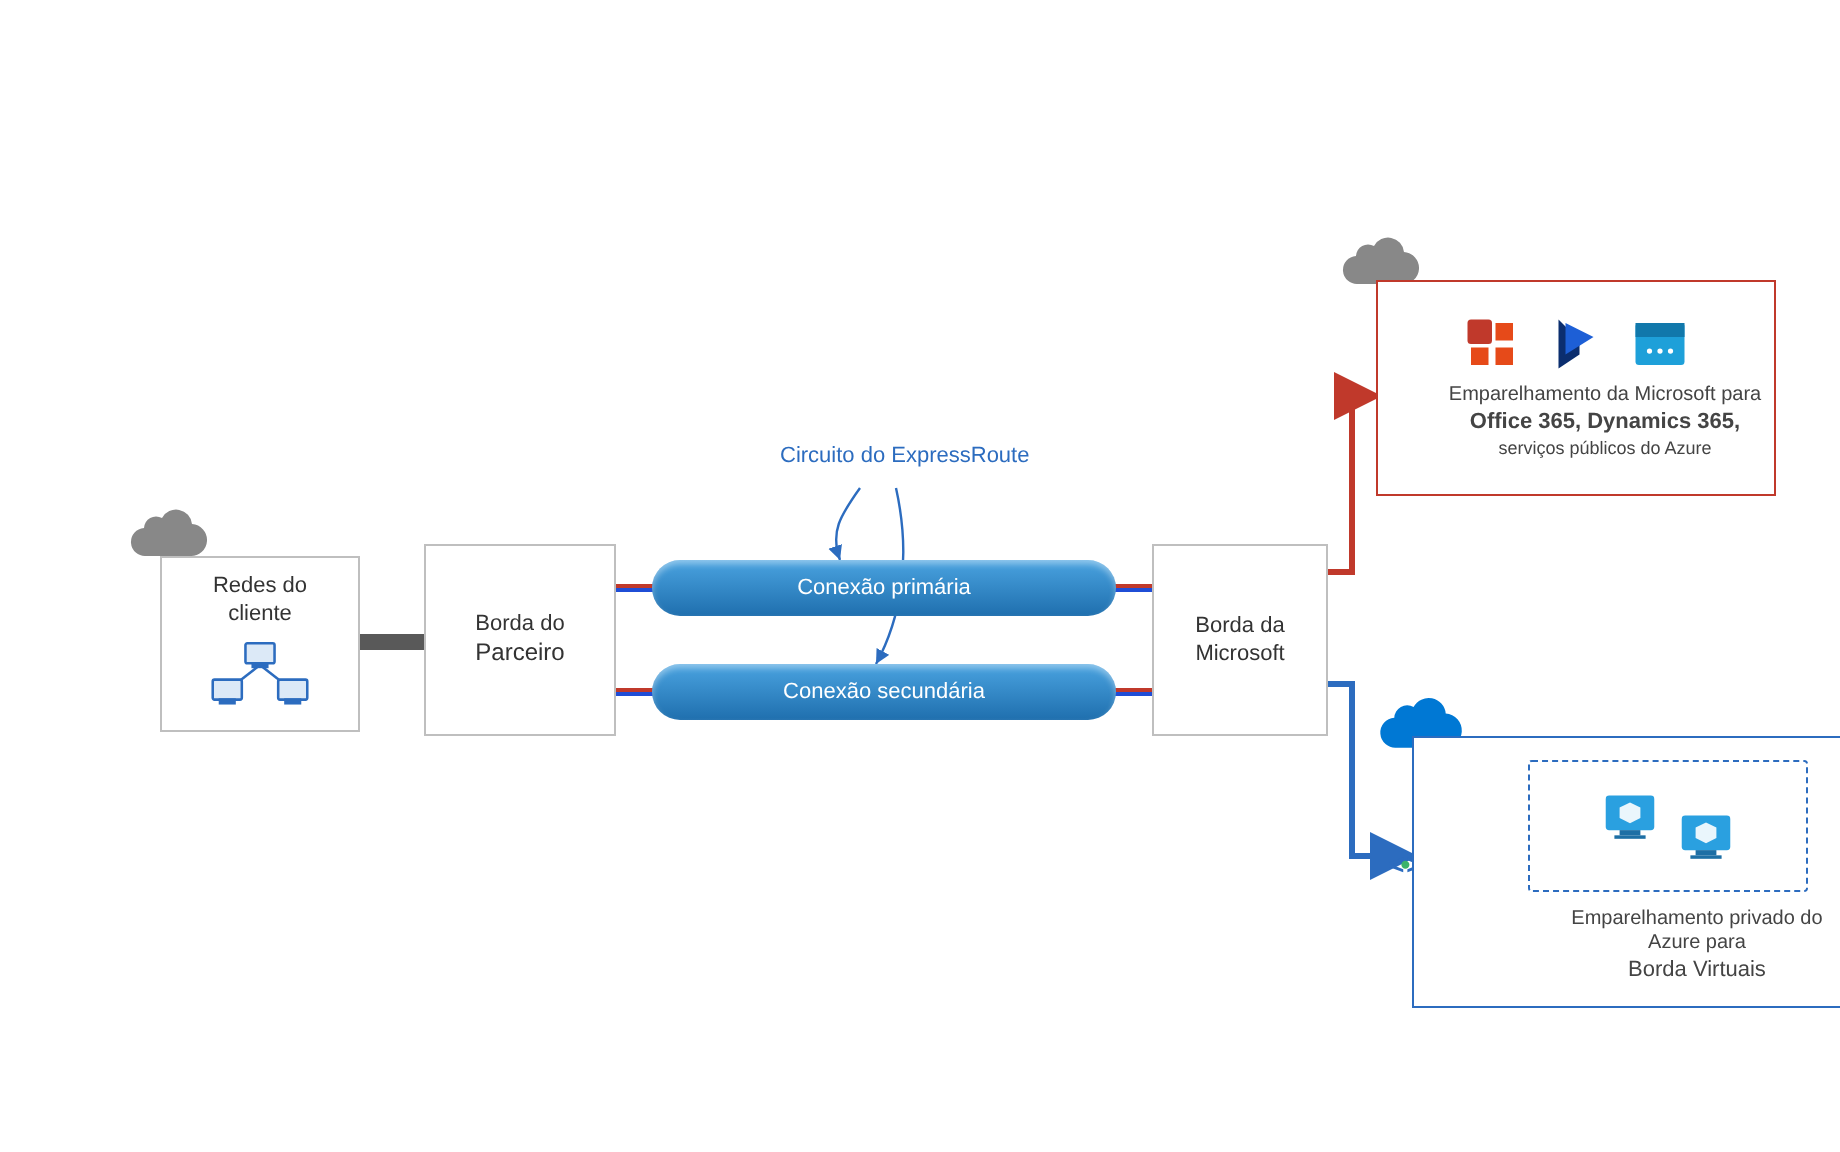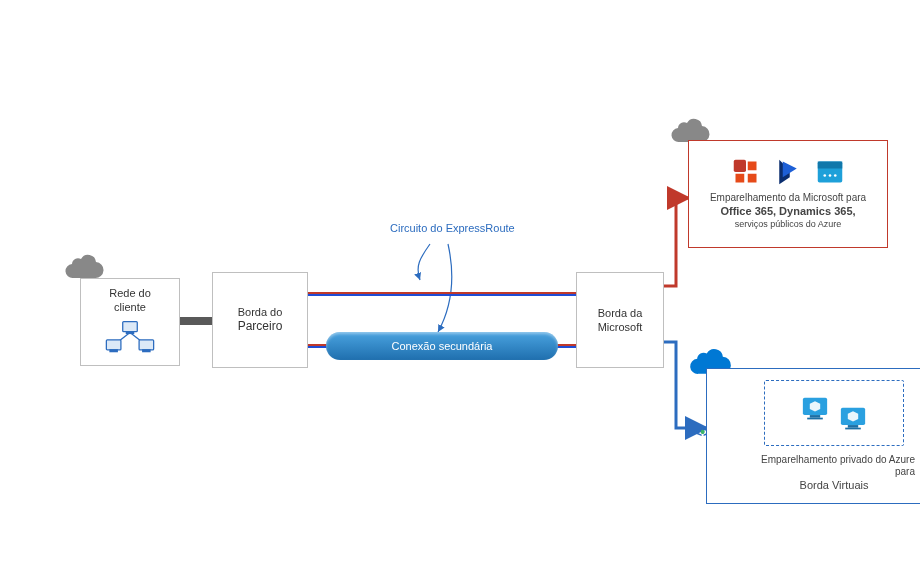--- a/index.html
+++ b/index.html
@@ -18,21 +18,21 @@
   .rail { position: absolute; height: 4px; background: linear-gradient(180deg,#c0392b 45%, #1f4dd6 55%); left: 308px; width: 268px; }
   .rail-top { top: 292px; }
   .rail-bot { top: 344px; }
   .circuit-label { position: absolute; left: 390px; top: 222px; font-size: 11px; color: #2c6cbf; }
   .conn-bar { position: absolute; height: 8px; background: #595959; left: 180px; top: 317px; width: 32px; }
   svg.overlay { position: absolute; left: 0; top: 0; width: 920px; height: 576px; pointer-events: none; }
   .cloud { position: absolute; }
   .cloud-gray svg path { fill: #888; }
   .cloud-blue svg path { fill: #0078d4; }
   .icon-row { display: flex; gap: 14px; align-items: center; justify-content: center; margin-bottom: 6px; }
-  .mini { font-size: 10px; color: #444; line-height: 1.25; text-align: right; padding: 0 6px; }
+  .mini { font-size: 10px; color: #444; line-height: 1.25; text-align: center; padding: 0 6px; margin-left: 29px; }
   .mini b { font-weight: 700; }
   .dashed-inner { border: 1.5px dashed #2c6cbf; width: 140px; height: 66px; display: flex; gap: 10px; align-items: center; justify-content: center; border-radius: 2px; margin-bottom: 8px; }
   .vm-icon { width: 28px; height: 26px; }
   .network-ic { width: 56px; height: 40px; margin-top: 4px; }
   .office-ic, .dyn-ic, .browser-ic { width: 28px; height: 28px; }
   .brackets { position: absolute; left: 694px; top: 424px; font-size: 14px; color: #2c6cbf; font-weight: bold; letter-spacing: -2px; }
   .brackets span.g { color: #3bb36a; }
 </style>
 </head>
 <body>
@@ -59,32 +59,33 @@
         <path d="M0,0 L8,4 L0,8 Z" fill="#c0392b"></path>
       </marker>
     </defs>
   </svg>
 
   <div class="circuit-label">Circuito do ExpressRoute</div>
 
   <div class="rail rail-top"></div>
   <div class="rail rail-bot"></div>
 
+  <div class="pipe pipe-top">Conexão primária</div>
   <div class="pipe pipe-bot">Conexão secundária</div>
 
   <div class="conn-bar"></div>
 
   <div class="cloud cloud-gray" style="left:62px; top:252px;">
     <svg width="44" height="28" viewBox="0 0 44 28">
         <path d="M34 10a8 8 0 0 0-15-3 6 6 0 0 0-9 5 7 7 0 0 0 1 14h22a8 8 0 0 0 1-16z"></path>
       </svg>
   </div>
 
   <div class="box client">
-    <div>Rede do</div>
+    <div>Redes do</div>
     <div>cliente</div>
     <svg class="network-ic" viewBox="0 0 60 44">
       <g stroke="#2c6cbf" stroke-width="1.4" fill="#dce9f7">
         <line x1="30" y1="16" x2="12" y2="30"></line>
           <line x1="30" y1="16" x2="48" y2="30"></line>
         <rect x="22" y="4" width="16" height="11" rx="1"></rect>
           <rect x="26" y="15" width="8" height="2" fill="#2c6cbf"></rect>
         <rect x="4" y="24" width="16" height="11" rx="1"></rect>
           <rect x="8" y="35" width="8" height="2" fill="#2c6cbf"></rect>
         <rect x="40" y="24" width="16" height="11" rx="1"></rect>

